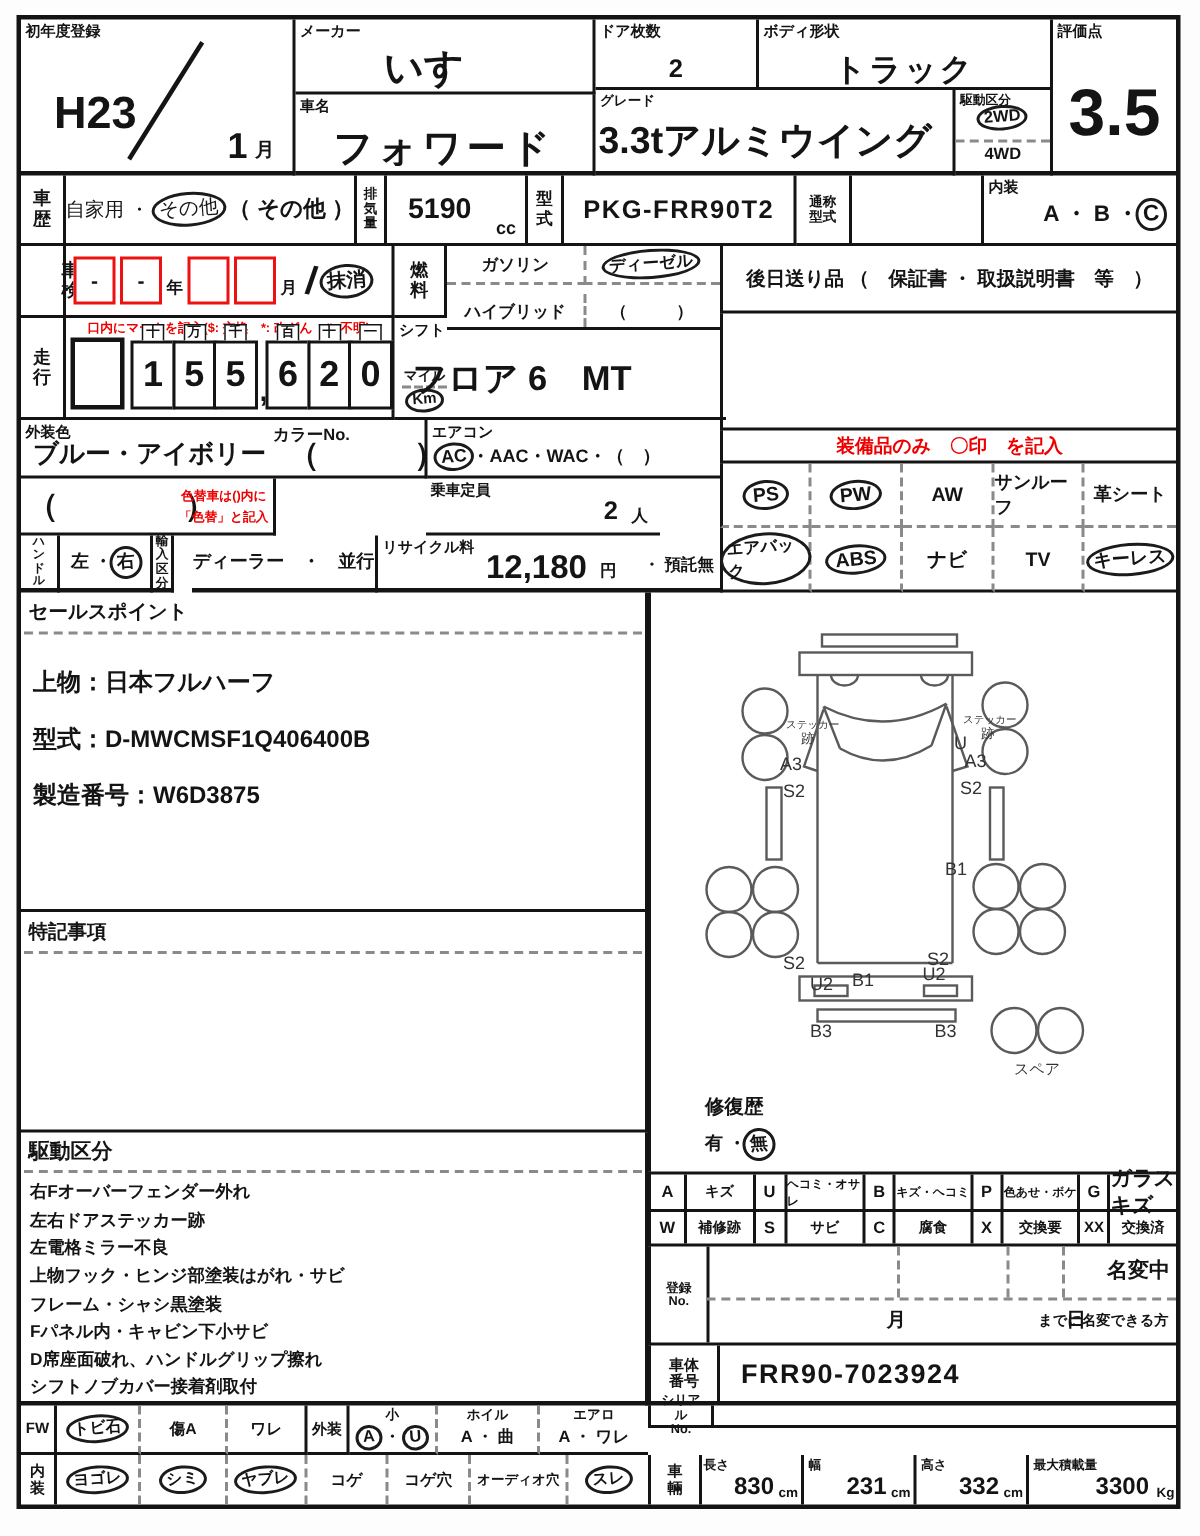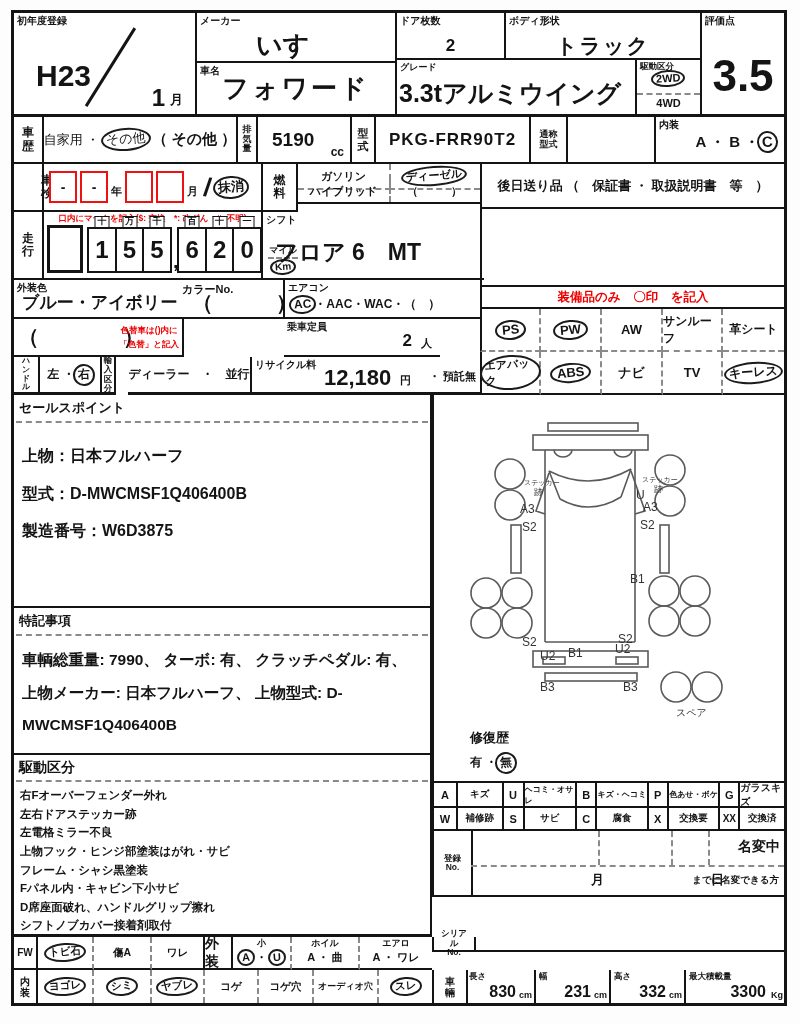--- a/index.html
+++ b/index.html
@@ -39,21 +39,21 @@
     <span style="position:absolute;left:22px;top:46px;font-size:30px;font-weight:bold;">H23</span>
     <span style="position:absolute;right:30px;bottom:2px;font-size:24px;font-weight:bold;">1</span>
     <span style="position:absolute;right:12px;bottom:5px;font-size:13px;font-weight:bold;">月</span>
   </div>
   <div class="c br bb" style="left:183px;top:0;width:200px;height:50px;">
     <span class="lbl">メーカー</span>
     <div class="cen" style="height:100%;padding-top:8px;font-size:26px;font-weight:bold;">いすゞ</div>
   </div>
   <div class="c br bb3" style="left:183px;top:50px;width:200px;height:54px;">
     <span class="lbl">車名</span>
-    <div class="cen" style="height:100%;font-size:26px;font-weight:bold;letter-spacing:3px;">フォワード</div>
+    <div class="cen" style="height:100%;padding-top:10px;font-size:26px;font-weight:bold;letter-spacing:3px;">フォワード</div>
   </div>
   <div class="c br bb" style="left:383px;top:0;width:109px;height:47px;">
     <span class="lbl">ドア枚数</span>
     <div class="cen" style="height:100%;padding-top:10px;font-size:17px;font-weight:bold;">2</div>
   </div>
   <div class="c br bb" style="left:492px;top:0;width:196px;height:47px;">
     <span class="lbl">ボディ形状</span>
     <div class="cen" style="height:100%;padding-top:10px;font-size:21px;font-weight:bold;letter-spacing:2px;">トラック</div>
   </div>
   <div class="c br bb3" style="left:383px;top:47px;width:240px;height:57px;">
@@ -110,21 +110,21 @@
       <span class="rb"></span>
         <span class="rb"></span>
       <span style="font-size:11px;font-weight:bold;margin:8px 2px 0 0;">月</span>
       <span style="font-size:26px;font-weight:bold;transform:rotate(8deg);margin:0 4px;">/</span>
       <span class="mk2" style="font-size:13px;font-weight:bold;">抹消</span>
     </div>
   </div>
   <div class="c br bb vl" style="left:249px;top:151px;width:35px;height:48px;">
       <span style="font-size:12px;">燃料</span>
     </div>
-  <div class="c bb" style="left:284px;top:151px;width:182px;height:40px;">
+  <div class="c bb" style="left:284px;top:151px;width:182px;height:56px;">
     <div class="dbb" style="position:absolute;top:0;left:0;width:50%;height:24px;display:flex;align-items:center;justify-content:center;font-size:11px;font-weight:bold;border-right:2px dashed #8a8a8a;">ガソリン</div>
     <div class="dbb" style="position:absolute;top:0;right:0;width:50%;height:24px;display:flex;align-items:center;justify-content:center;font-size:11px;font-weight:bold;">
         <span class="mk2">ディーゼル</span>
       </div>
     <div style="position:absolute;bottom:0;left:0;width:50%;height:22px;display:flex;align-items:center;justify-content:center;font-size:11px;font-weight:bold;border-right:2px dashed #8a8a8a;">ハイブリッド</div>
     <div style="position:absolute;bottom:0;right:0;width:50%;height:22px;display:flex;align-items:center;justify-content:center;font-size:11px;font-weight:bold;">（　　　）</div>
   </div>
   <div class="c bl bb cen" style="left:466px;top:151px;width:304px;height:45px;font-size:13px;font-weight:bold;">後日送り品 （　保証書 ・ 取扱説明書　等　）</div>
   <div class="c bl bb" style="left:466px;top:196px;width:304px;height:78px;"></div>
 
@@ -243,21 +243,20 @@
     <div style="padding:14px 8px 0;font-size:16px;line-height:2.35;font-weight:bold;">
       <div>上物：日本フルハーフ</div>
       <div>型式：D-MWCMSF1Q406400B</div>
       <div>製造番号：W6D3875</div>
     </div>
   </div>
 
   <div class="c br bb" style="left:0;top:595px;width:418px;height:147px;">
     <div style="font-size:13px;font-weight:bold;padding:4px 0 4px 5px;">特記事項</div>
     <div class="dash-rule"></div>
-    <div style="padding:8px 8px 0;font-size:15.5px;line-height:2.1;font-weight:bold;">車輌総重量: 7990、 ターボ: 有、 クラッチペダル: 有、 上物メーカー: 日本フルハーフ、 上物型式: D-MWCMSF1Q406400B</div>
   </div>
 
   <div class="c br bb3" style="left:0;top:742px;width:418px;height:182px;">
     <div style="font-size:14px;font-weight:bold;padding:4px 0 3px 5px;">駆動区分</div>
     <div class="dash-rule"></div>
     <div style="padding:4px 6px 0;font-size:11.5px;line-height:1.62;font-weight:bold;">
       <div>右Fオーバーフェンダー外れ</div>
       <div>左右ドアステッカー跡</div>
       <div>左電格ミラー不良</div>
       <div>上物フック・ヒンジ部塗装はがれ・サビ</div>
@@ -330,21 +329,21 @@
   <div class="c bl" style="left:418px;top:768px;width:352px;height:25px;display:flex;border-top:2px solid #141414;">
     <span class="lgc" style="width:22px;border-left:none;font-size:11px;font-weight:bold;">A</span>
     <span class="lgc" style="width:46px;font-size:9.5px;font-weight:bold;">キズ</span>
     <span class="lgc" style="width:21px;font-size:11px;font-weight:bold;">U</span>
     <span class="lgc" style="width:53px;font-size:8px;font-weight:bold;">ヘコミ・オサレ</span>
     <span class="lgc" style="width:20px;font-size:11px;font-weight:bold;">B</span>
     <span class="lgc" style="width:52px;font-size:8px;font-weight:bold;">キズ・ヘコミ</span>
     <span class="lgc" style="width:20px;font-size:11px;font-weight:bold;">P</span>
     <span class="lgc" style="width:52px;font-size:8px;font-weight:bold;">色あせ・ボケ</span>
     <span class="lgc" style="width:20px;font-size:11px;font-weight:bold;">G</span>
-    <span class="lgc" style="width:46px;font-size:10px;font-weight:bold;">ガラスキズ</span>
+    <span class="lgc" style="width:46px;font-size:14px;font-weight:bold;">ガラスキズ</span>
   </div>
   <div class="c bl" style="left:418px;top:793px;width:352px;height:25px;display:flex;border-top:2px solid #141414;border-bottom:2px solid #141414;">
     <span class="lgc" style="width:22px;border-left:none;font-size:11px;font-weight:bold;">W</span>
     <span class="lgc" style="width:46px;font-size:9.5px;font-weight:bold;">補修跡</span>
     <span class="lgc" style="width:21px;font-size:11px;font-weight:bold;">S</span>
     <span class="lgc" style="width:53px;font-size:9.5px;font-weight:bold;">サビ</span>
     <span class="lgc" style="width:20px;font-size:11px;font-weight:bold;">C</span>
     <span class="lgc" style="width:52px;font-size:9.5px;font-weight:bold;">腐食</span>
     <span class="lgc" style="width:20px;font-size:11px;font-weight:bold;">X</span>
     <span class="lgc" style="width:52px;font-size:9.5px;font-weight:bold;">交換要</span>
@@ -362,30 +361,36 @@
       <span style="position:absolute;left:237px;top:0;height:100%;border-left:2px dashed #8a8a8a;"></span>
       <span style="position:absolute;right:4px;top:7px;font-size:14px;font-weight:bold;">名変中</span>
     </div>
     <div style="position:absolute;left:37px;bottom:0;right:0;height:30px;">
       <span style="position:absolute;left:120px;top:6px;font-size:13px;font-weight:bold;">月</span>
       <span style="position:absolute;left:240px;top:6px;font-size:13px;font-weight:bold;">日</span>
       <span style="position:absolute;right:5px;top:9px;font-size:9.5px;font-weight:bold;">までに名変できる方</span>
     </div>
   </div>
 
+  <div class="c bl bb3" style="left:418px;top:884px;width:352px;height:40px;">
+    <div class="vl" style="position:absolute;left:0;top:0;width:44px;height:100%;border-right:2px solid #141414;">
+      <span style="font-size:10px;width:24px;word-break:normal;"><span>車体</span><br><span>番号</span></span>
+    </div>
+    <span style="position:absolute;left:60px;top:9px;font-size:18px;font-weight:bold;letter-spacing:1px;">FRR90-7023924</span>
+  </div>
 
   <div class="c br vl" style="left:0;top:924px;width:24px;height:33px;border-bottom:2.5px solid #141414;">
       <span style="font-size:10px;width:20px;word-break:normal;">FW</span>
     </div>
   <div class="c drr cen" style="left:24px;top:924px;width:56px;height:33px;font-size:10.5px;font-weight:bold;border-bottom:2.5px solid #141414;">
       <span class="mk2">トビ石</span>
     </div>
   <div class="c drr cen" style="left:80px;top:924px;width:58px;height:33px;font-size:10.5px;font-weight:bold;border-bottom:2.5px solid #141414;">傷A</div>
   <div class="c br cen" style="left:138px;top:924px;width:53px;height:33px;font-size:10.5px;font-weight:bold;border-bottom:2.5px solid #141414;">ワレ</div>
-  <div class="c br cen" style="left:191px;top:924px;width:28px;height:33px;font-size:14px;font-weight:bold;border-bottom:2.5px solid #141414;">外装</div>
+  <div class="c br cen" style="left:191px;top:924px;width:28px;height:33px;font-size:10px;font-weight:bold;border-bottom:2.5px solid #141414;">外装</div>
   <div class="c drr grp" style="left:219px;top:924px;width:59px;height:33px;border-bottom:2.5px solid #141414;">
     <div class="hd">小</div>
     <div class="op"><span class="mk2">A</span> <span>・</span> <span class="mk2">U</span></div>
   </div>
   <div class="c drr grp" style="left:278px;top:924px;width:68px;height:33px;border-bottom:2.5px solid #141414;">
     <div class="hd">ホイル</div>
     <div class="op">A ・ 曲</div>
   </div>
   <div class="c grp" style="left:346px;top:924px;width:72px;height:33px;border-bottom:2.5px solid #141414;">
     <div class="hd">エアロ</div>

